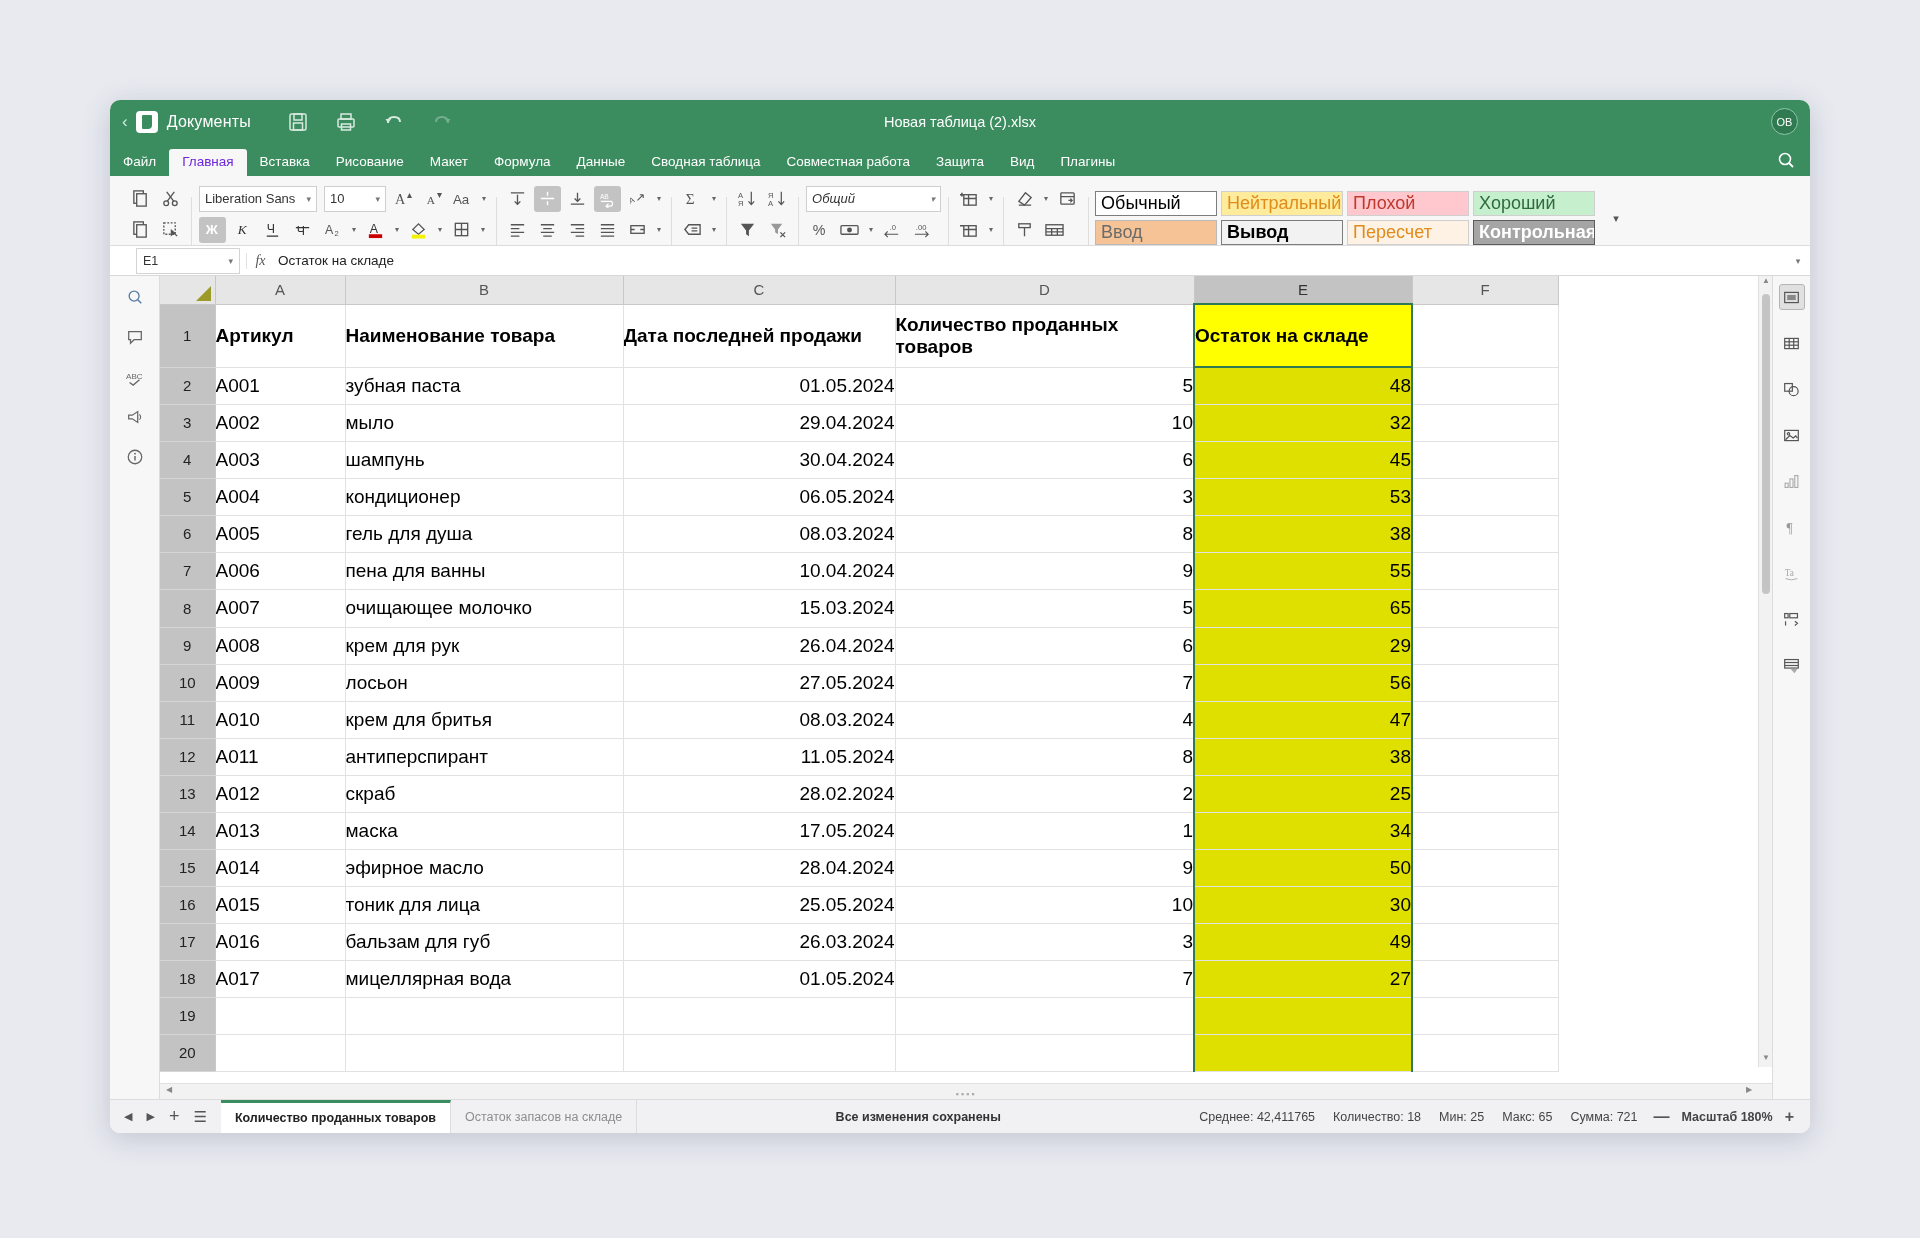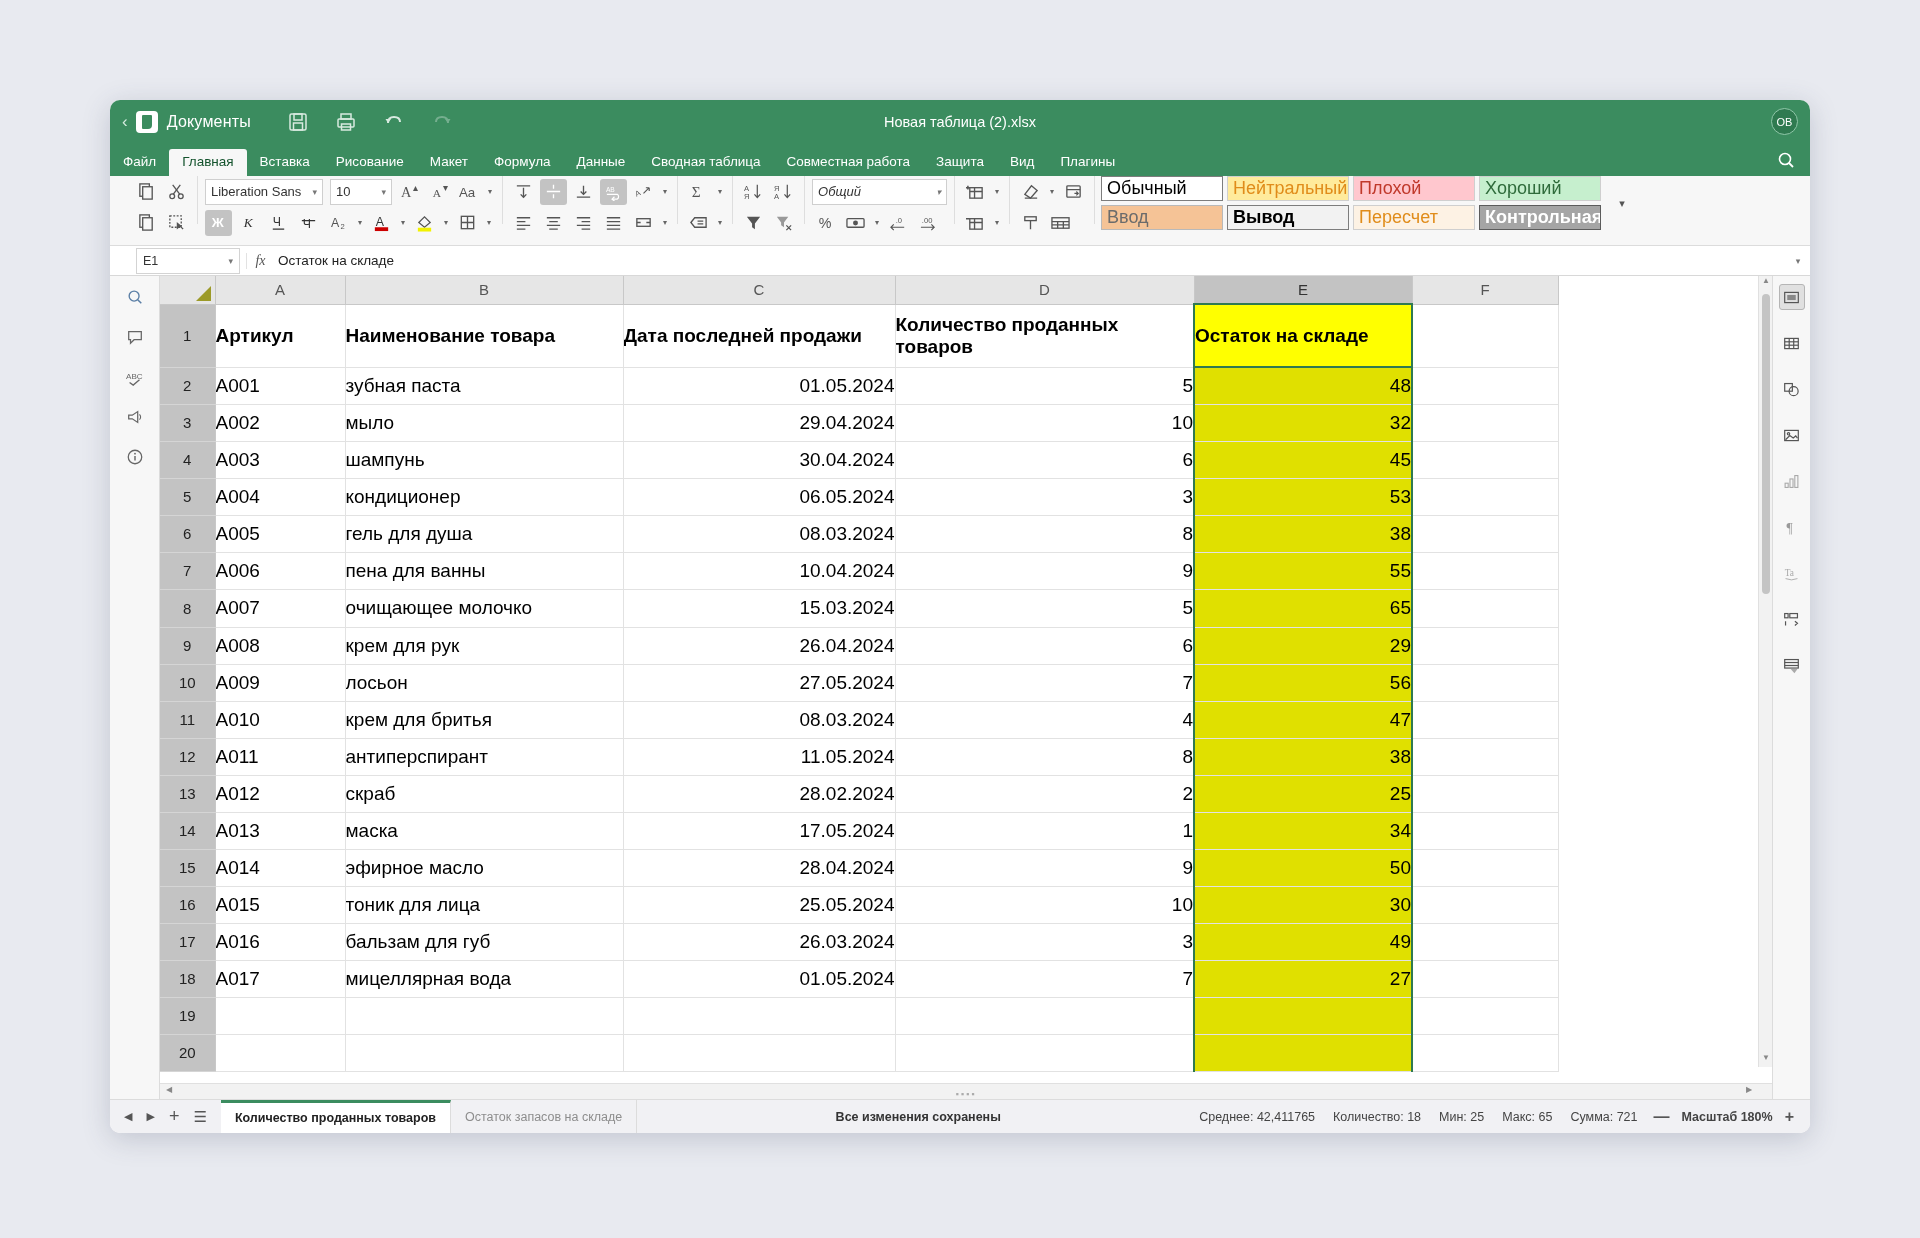--- a/index.html
+++ b/index.html
@@ -53,30 +53,30 @@
 
   
   .menubar {
     height: 33px; background: #3b8c5f; display: flex;
     align-items: flex-end; position: relative; flex: none;
   }
   .menu-item {
     color: #fff; font-size: 13.5px; padding: 6px 13px 8px;
     cursor: pointer; border-radius: 3px 3px 0 0; line-height: 1;
   }
-  .menu-item.active { background: #f7f7f7; color: #14532d; font-weight: 400; }
+  .menu-item.active { background: #f7f7f7; color: #6d28d9; font-weight: 400; }
   .menu-search {
     position: absolute; right: 14px; bottom: 6px;
     width: 20px; height: 20px; cursor: pointer;
   }
 
   
   .toolbar {
     height: 70px; background: #f7f7f7; border-bottom: 1px solid #dcdcdc;
-    display: flex; align-items: flex-start; padding: 0 16px; flex: none;
+    display: flex; align-items: flex-end; padding: 0 10px; flex: none;
     position: relative;
   }
   .tgroup { display: flex; align-items: center; height: 62px; padding: 0 7px; }
   .tsep { width: 1px; height: 48px; background: #dedede; }
   .tcol { display: flex; flex-direction: column; justify-content: center; gap: 5px; }
   .trow { display: flex; align-items: center; gap: 3px; }
   .tbtn {
     width: 27px; height: 26px; display: flex; align-items: center;
     justify-content: center; border-radius: 3px; cursor: pointer;
   }

